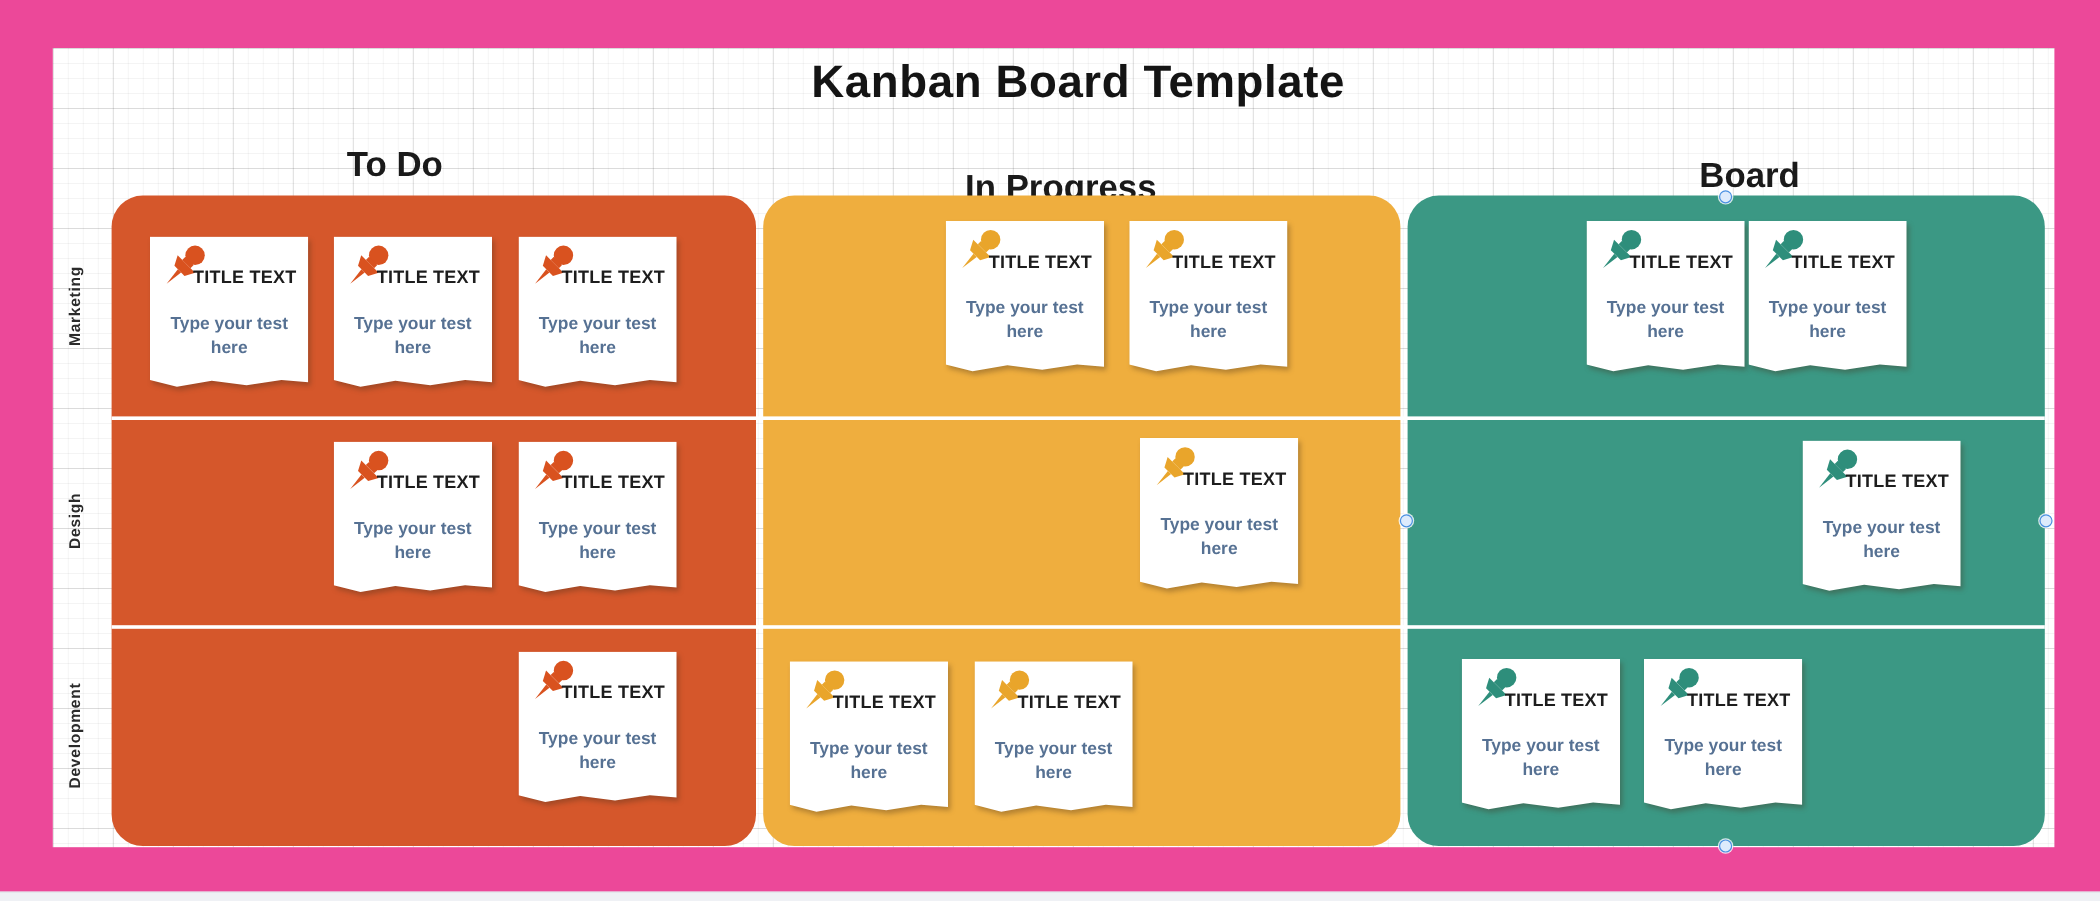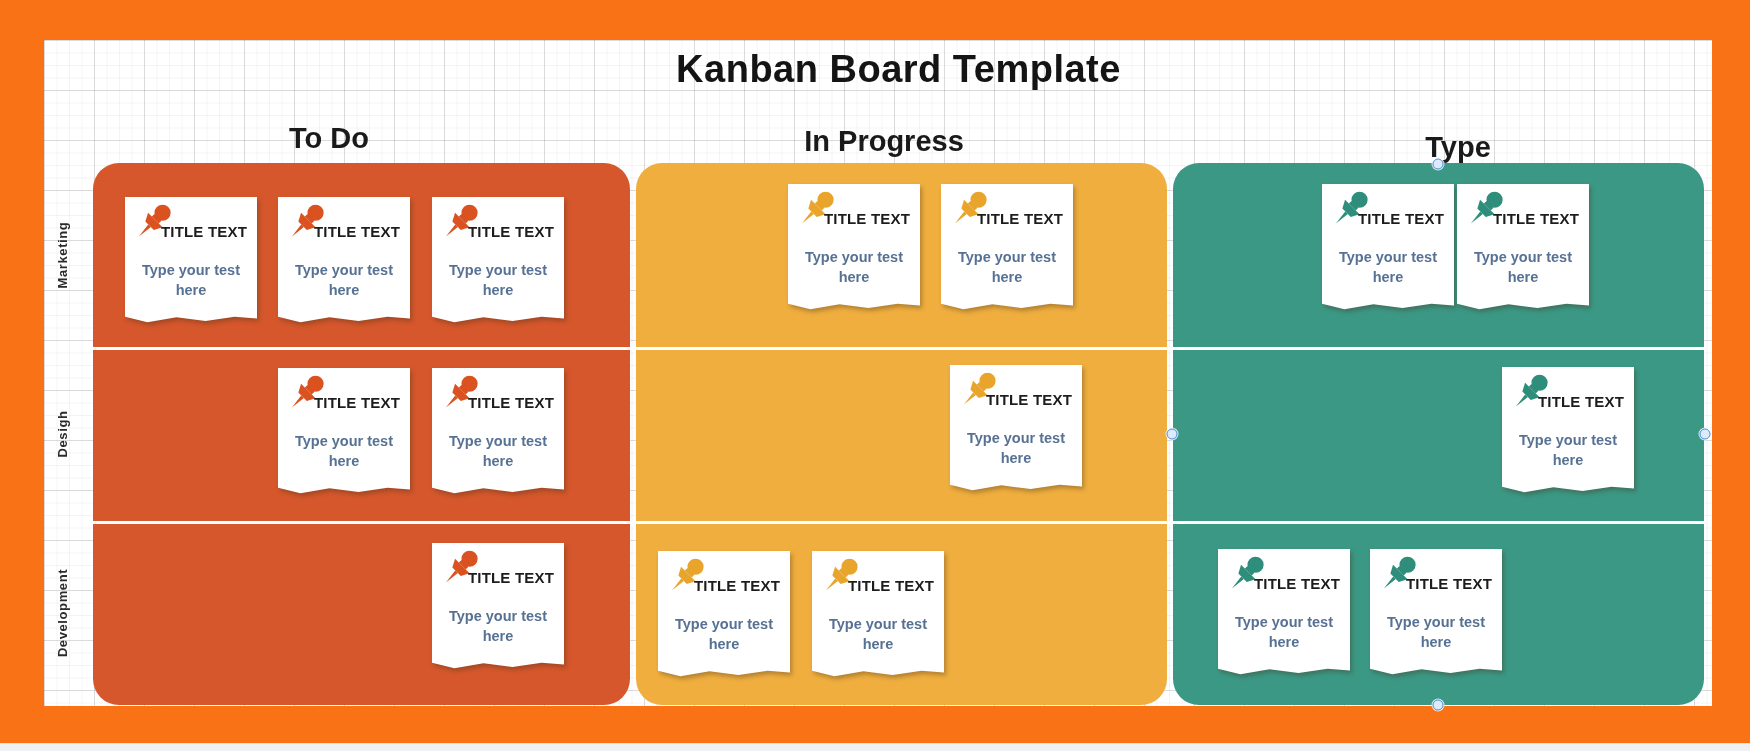--- a/index.html
+++ b/index.html
@@ -1,36 +1,36 @@
 <!DOCTYPE html>
 <html><head>
 <meta charset="utf-8">
 <style>
   * { margin:0; padding:0; box-sizing:border-box; }
   html,body { width:1750px; height:751px; background:#ffffff; overflow:hidden;
     font-family:"Liberation Sans", sans-serif; }
-  .screen { position:relative; width:1750px; height:751px; background:#f97316; }
+  .screen { position:relative; width:1750px; height:751px; background:#ec4899; }
 
   
   .canvas { position:absolute; left:44px; top:40px; width:1668px; height:666px;
     background-color:#fff;
     background-image:
       linear-gradient(to right, rgba(0,0,0,0.10) 1px, transparent 1px),
       linear-gradient(to bottom, rgba(0,0,0,0.10) 1px, transparent 1px),
       linear-gradient(to right, rgba(0,0,0,0.045) 1px, transparent 1px),
       linear-gradient(to bottom, rgba(0,0,0,0.045) 1px, transparent 1px);
     background-size: 50px 50px, 50px 50px, 12.5px 12.5px, 12.5px 12.5px; }
 
   .board-title { position:absolute; left:93px; top:48px; width:1611px;
     text-align:center; font-size:38px; font-weight:bold; color:#141414; letter-spacing:0.5px; }
 
   .col-header { position:absolute; transform:translateX(-50%); font-size:29px;
     font-weight:bold; color:#1a1a1a; white-space:nowrap; }
   .hdr-todo { left:329px; top:122px; }
-  .hdr-inprogress { left:884px; top:125px;text-align:center; }
+  .hdr-inprogress { left:884px; top:141px;text-align:center; }
   .hdr-done { left:1458px; top:131px; }
 
   .row-label { position:absolute; transform:translate(-50%,-50%) rotate(-90deg);
     font-size:13px; font-weight:bold; color:#2b2b2b; letter-spacing:0.6px; white-space:nowrap; }
   .lbl-marketing { left:62px; top:255px; }
   .lbl-desigh { left:62px; top:434px; }
   .lbl-development { left:62px; top:613px; }
 
   .panel { position:absolute; top:163px; height:542px; border-radius:26px; }
   .panel-todo { left:93px; width:537px; }
@@ -66,21 +66,21 @@
 </head>
 <body>
 
 <div class="screen">
   <div class="canvas"></div>
 
   <div class="board-title">Kanban Board Template</div>
 
   <div class="col-header hdr-todo">To Do</div>
   <div class="col-header hdr-inprogress">In Progress</div>
-  <div class="col-header hdr-done">Type</div>
+  <div class="col-header hdr-done">Board</div>
 
   <div class="row-label lbl-marketing">Marketing</div>
   <div class="row-label lbl-desigh">Desigh</div>
   <div class="row-label lbl-development">Development</div>
 
   <div class="panel panel-todo" style="background: rgb(213, 87, 43);"></div>
   <div class="panel panel-inprogress" style="background: rgb(239, 174, 62);"></div>
   <div class="panel panel-done" style="background: rgb(59, 152, 132);"></div>
 
   <div class="row-sep sep-1"></div>

